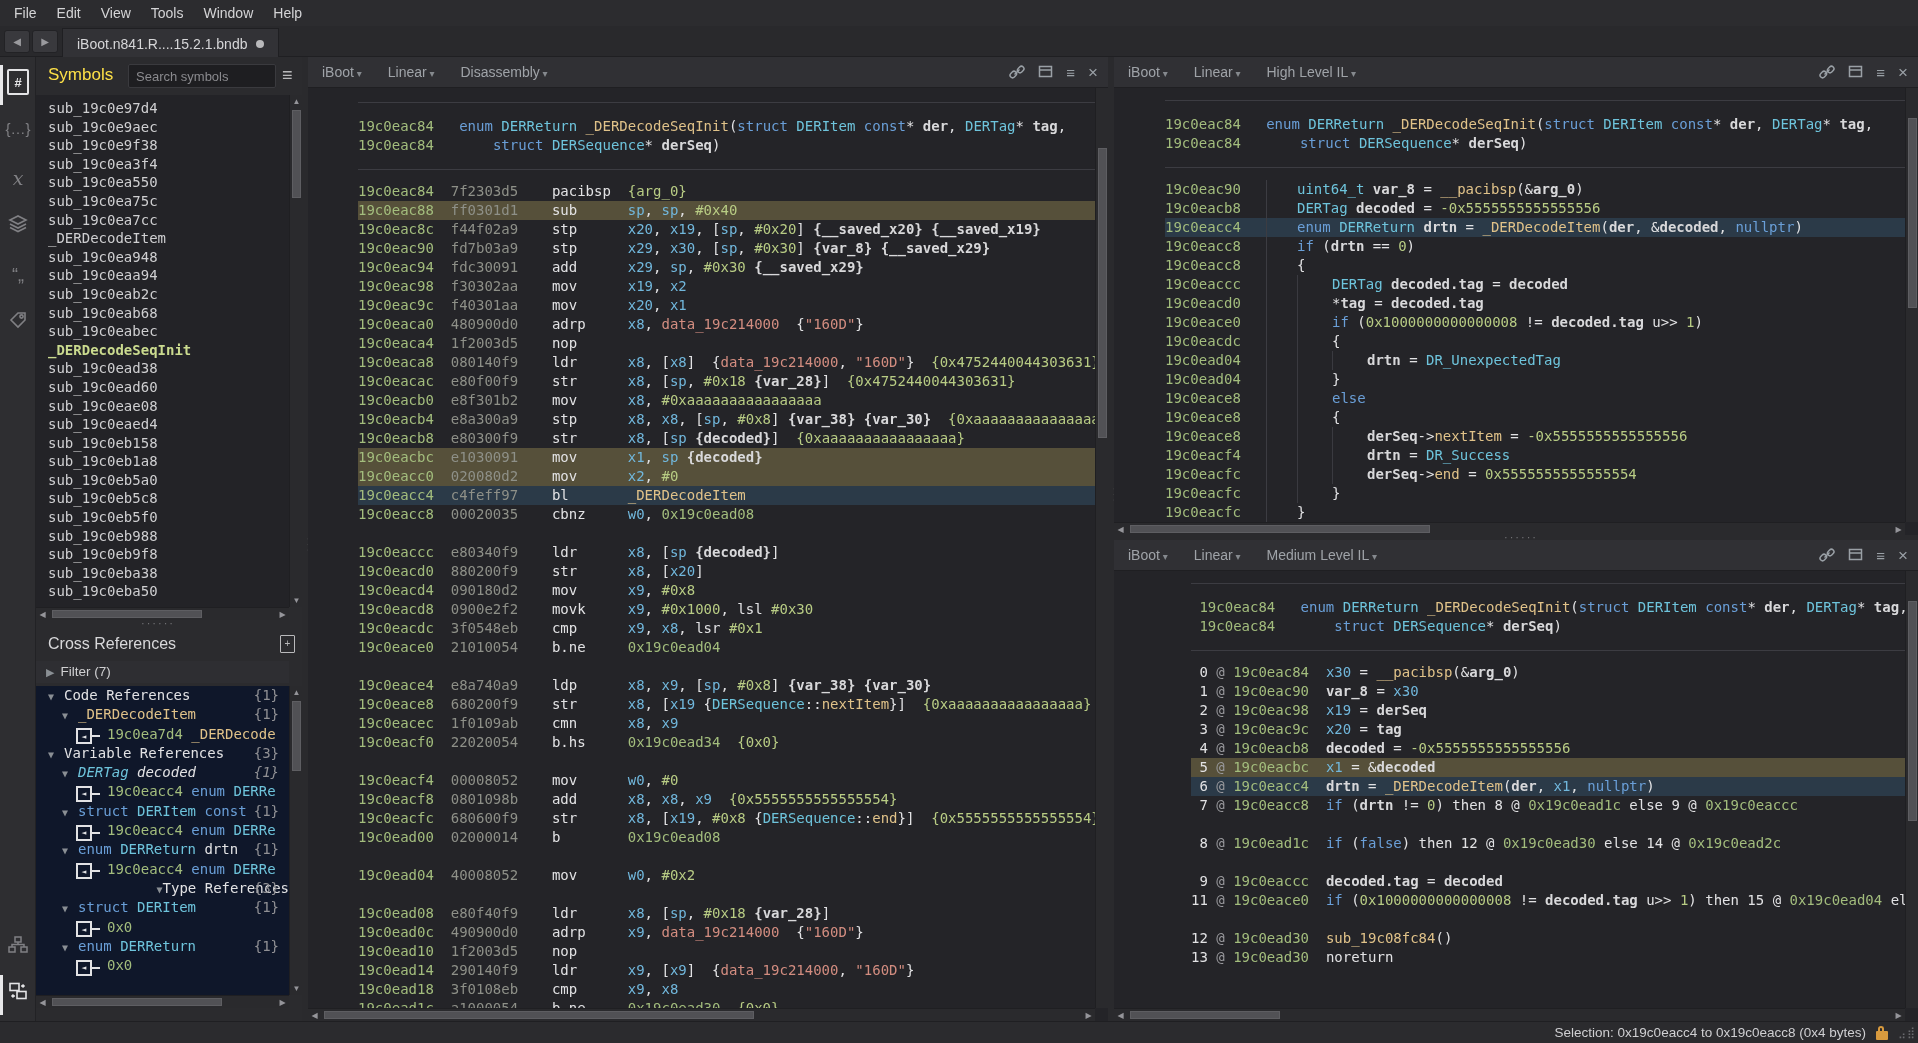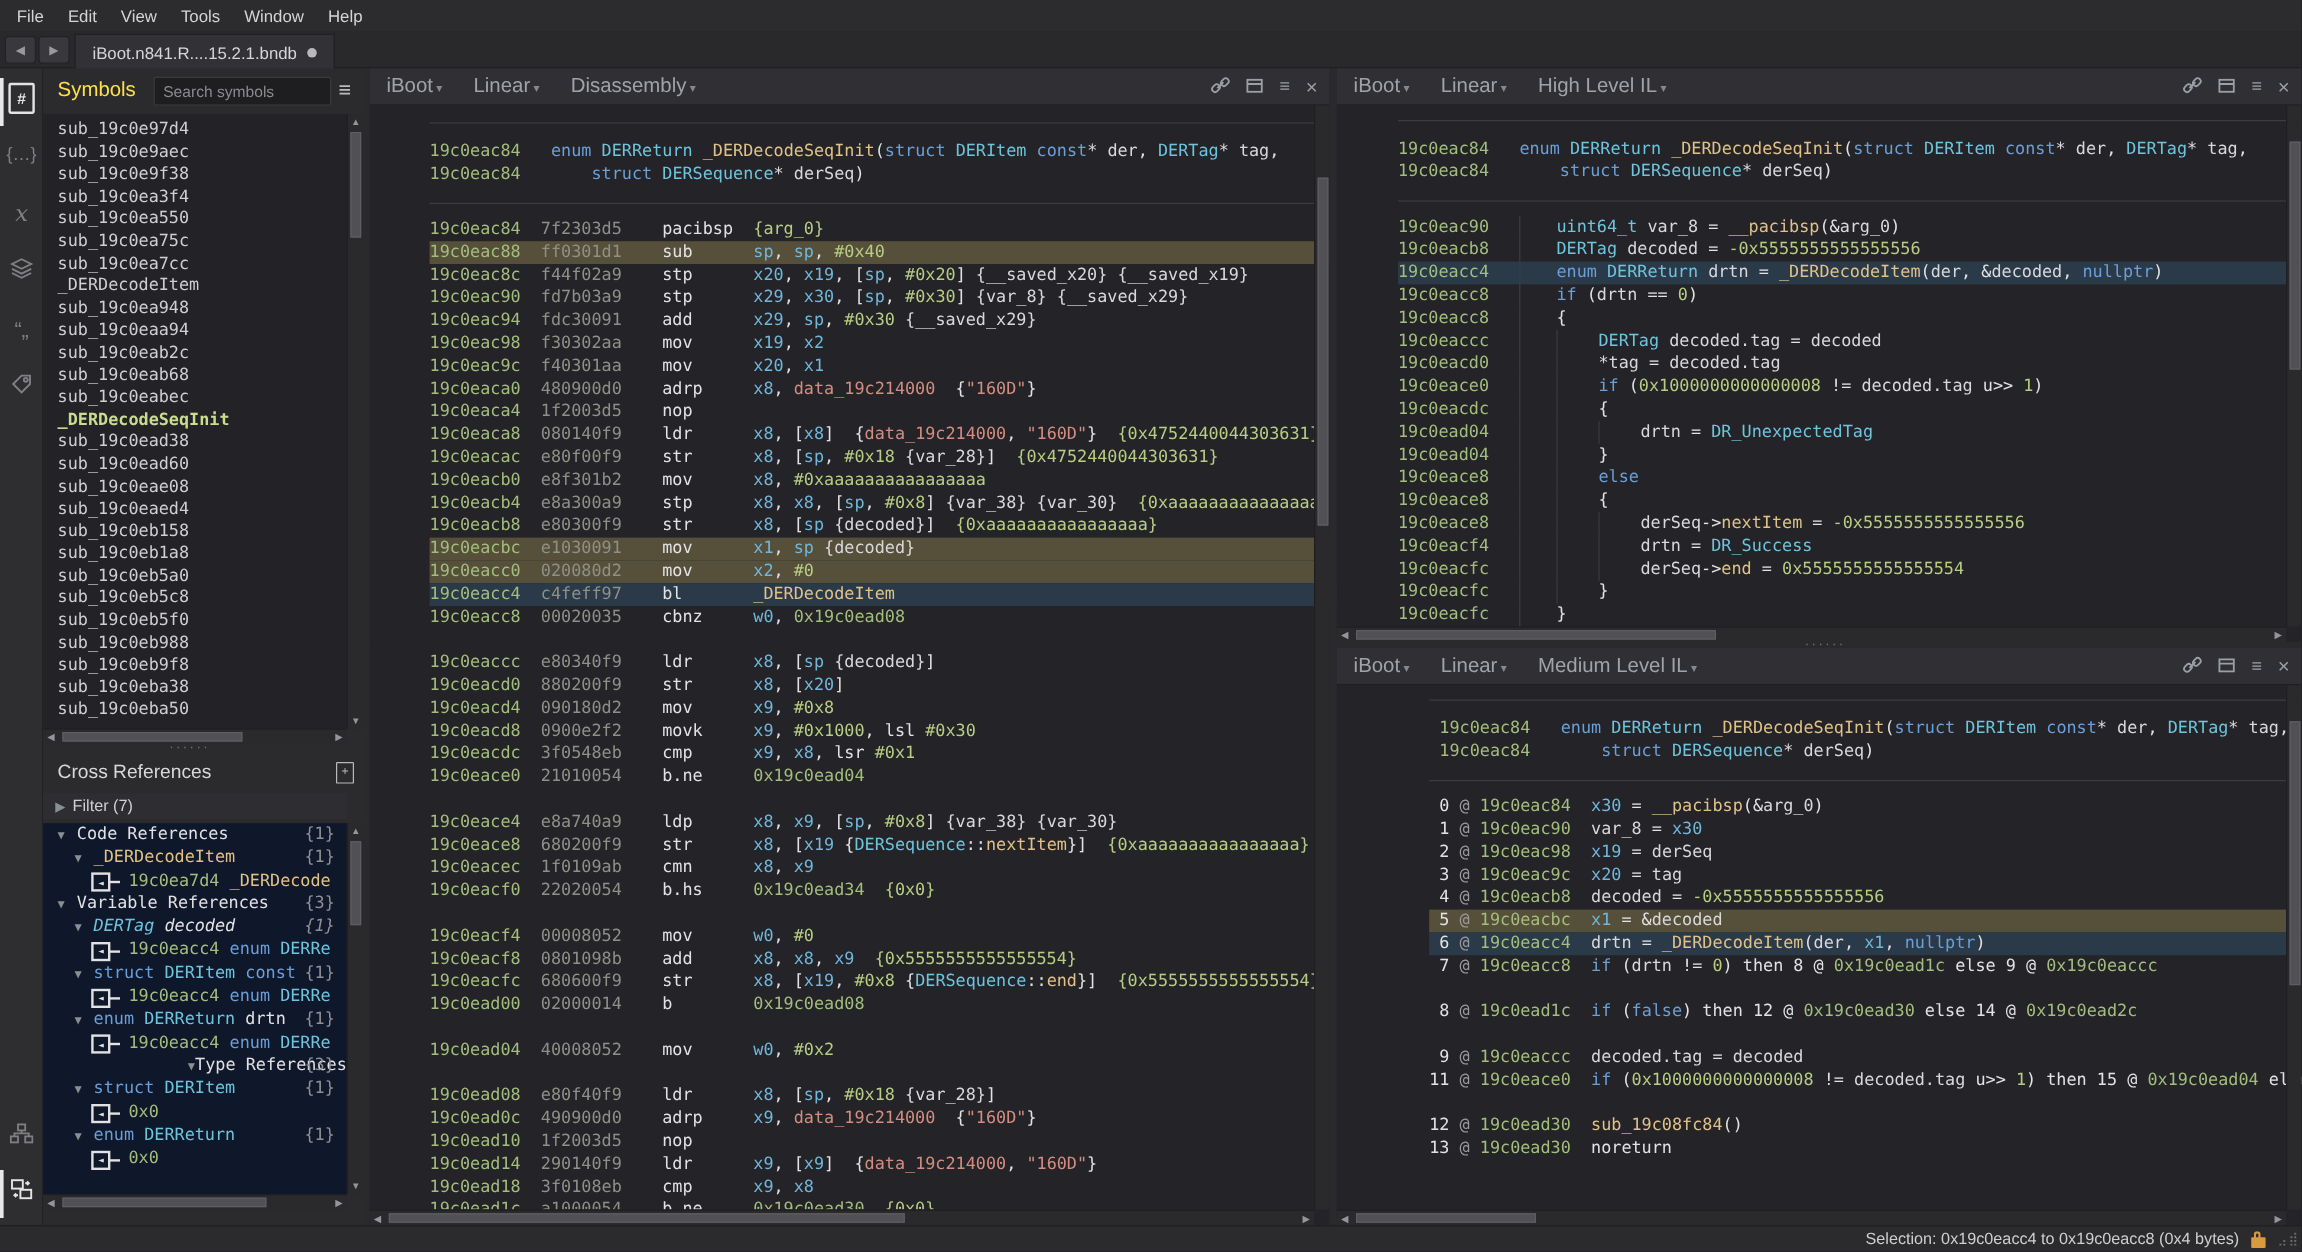--- a/index.html
+++ b/index.html
@@ -59,33 +59,33 @@
   .hsb .sb-thumb{top:2px;height:8px;}
   .sb-btn{position:absolute;color:#95959a;font-size:8px;text-align:center;width:13px;height:13px;line-height:13px;}
   .vsb .up{top:0;} .vsb .dn{bottom:0;} .hsb .lf{left:0;} .hsb .rt{right:0;}
   .up:before{content:"▲";} .dn:before{content:"▼";} .lf:before{content:"◀";} .rt:before{content:"▶";}
   .dots-h{position:absolute;color:#76767a;font-size:11px;letter-spacing:2px;}
 
   
   .vsplit{position:absolute;top:0;height:100%;width:6px;background:#2a2a2d;}
   .pane{position:absolute;background:#242428;}
   .phead{position:absolute;left:0;top:0;width:100%;height:31px;background:#303034;border-bottom:1px solid #1f1f22;box-sizing:border-box;display:flex;align-items:center;padding-left:14px;gap:26px;}
-  .dd{color:#9fa3a8;font-size:17px;text-align:right;}
+  .dd{color:#9fa3a8;font-size:14px;text-align:right;}
   .dd:after{content:" ▾";font-size:10px;color:#85898e;}
   .phead-icons{position:absolute;right:10px;top:0;height:31px;display:flex;align-items:center;gap:13px;color:#9aa0a6;}
   .pic{font-size:15px;line-height:15px;color:#9aa0a6;}
   .pbody{position:absolute;left:0;width:100%;overflow:hidden;box-sizing:border-box;}
   .crow{height:19px;line-height:19px;white-space:pre;font-family:"DejaVu Sans Mono",monospace;font-size:14px;}
   .hl-y{background:#56503a;}
   .hl-s{background:#2b3a48;}
   .sigblock{border-top:1px solid #3c3c42;border-bottom:1px solid #3c3c42;padding:14px 0;margin-bottom:12px;}
   
   .c-a{color:#a3bd7d;} .c-b{color:#8e9088;} .c-m{color:#e2e2e4;} .c-r{color:#71b7dc;}
   .c-n{color:#b8cc84;} .c-d{color:#d38d80;} .c-f{color:#e0c289;} .c-k{color:#6a9fd8;}
-  .c-t{color:#6ec4dc;} .c-v{color:#d8d8da;} .c-p{color:#9a9a9e;}
+  .c-t{color:#6ec4dc;} .c-v{color:#d8d8da;font-weight:bold;} .c-p{color:#9a9a9e;}
   #disasm .lines{padding:14px 0 0 50px;}
   #hlil .lines, #mlil .lines{padding:12px 0 0 51px;}
   #mlil .lines{padding-left:77px;}
   #hlil .adr{display:inline-block;width:76px;}
   #hlil .hcode{display:inline-block;border-left:1px solid #3c3c42;margin-left:25px;padding-left:30px;}
   .ig{display:inline-block;width:34px;height:19px;border-left:1px solid #3a3a40;vertical-align:top;}
   #hlil .sigblock .crow, #mlil .sigblock .crow{padding-left:0;}
 </style>
 </head>
 <body>

